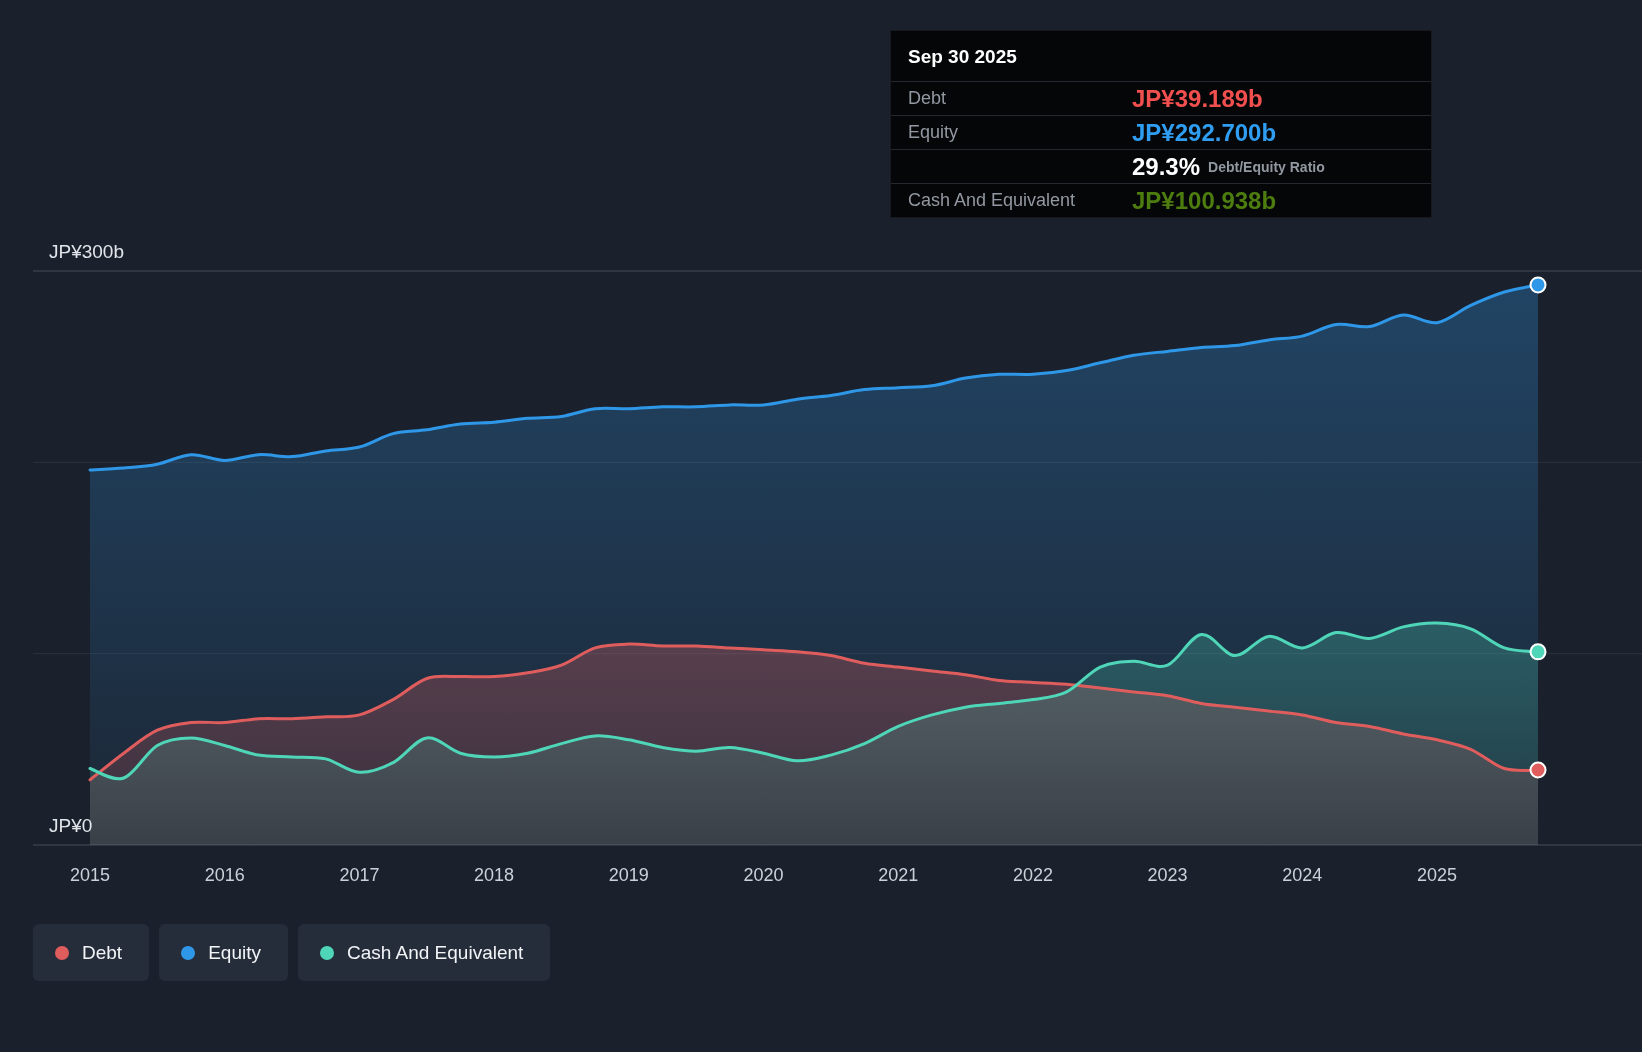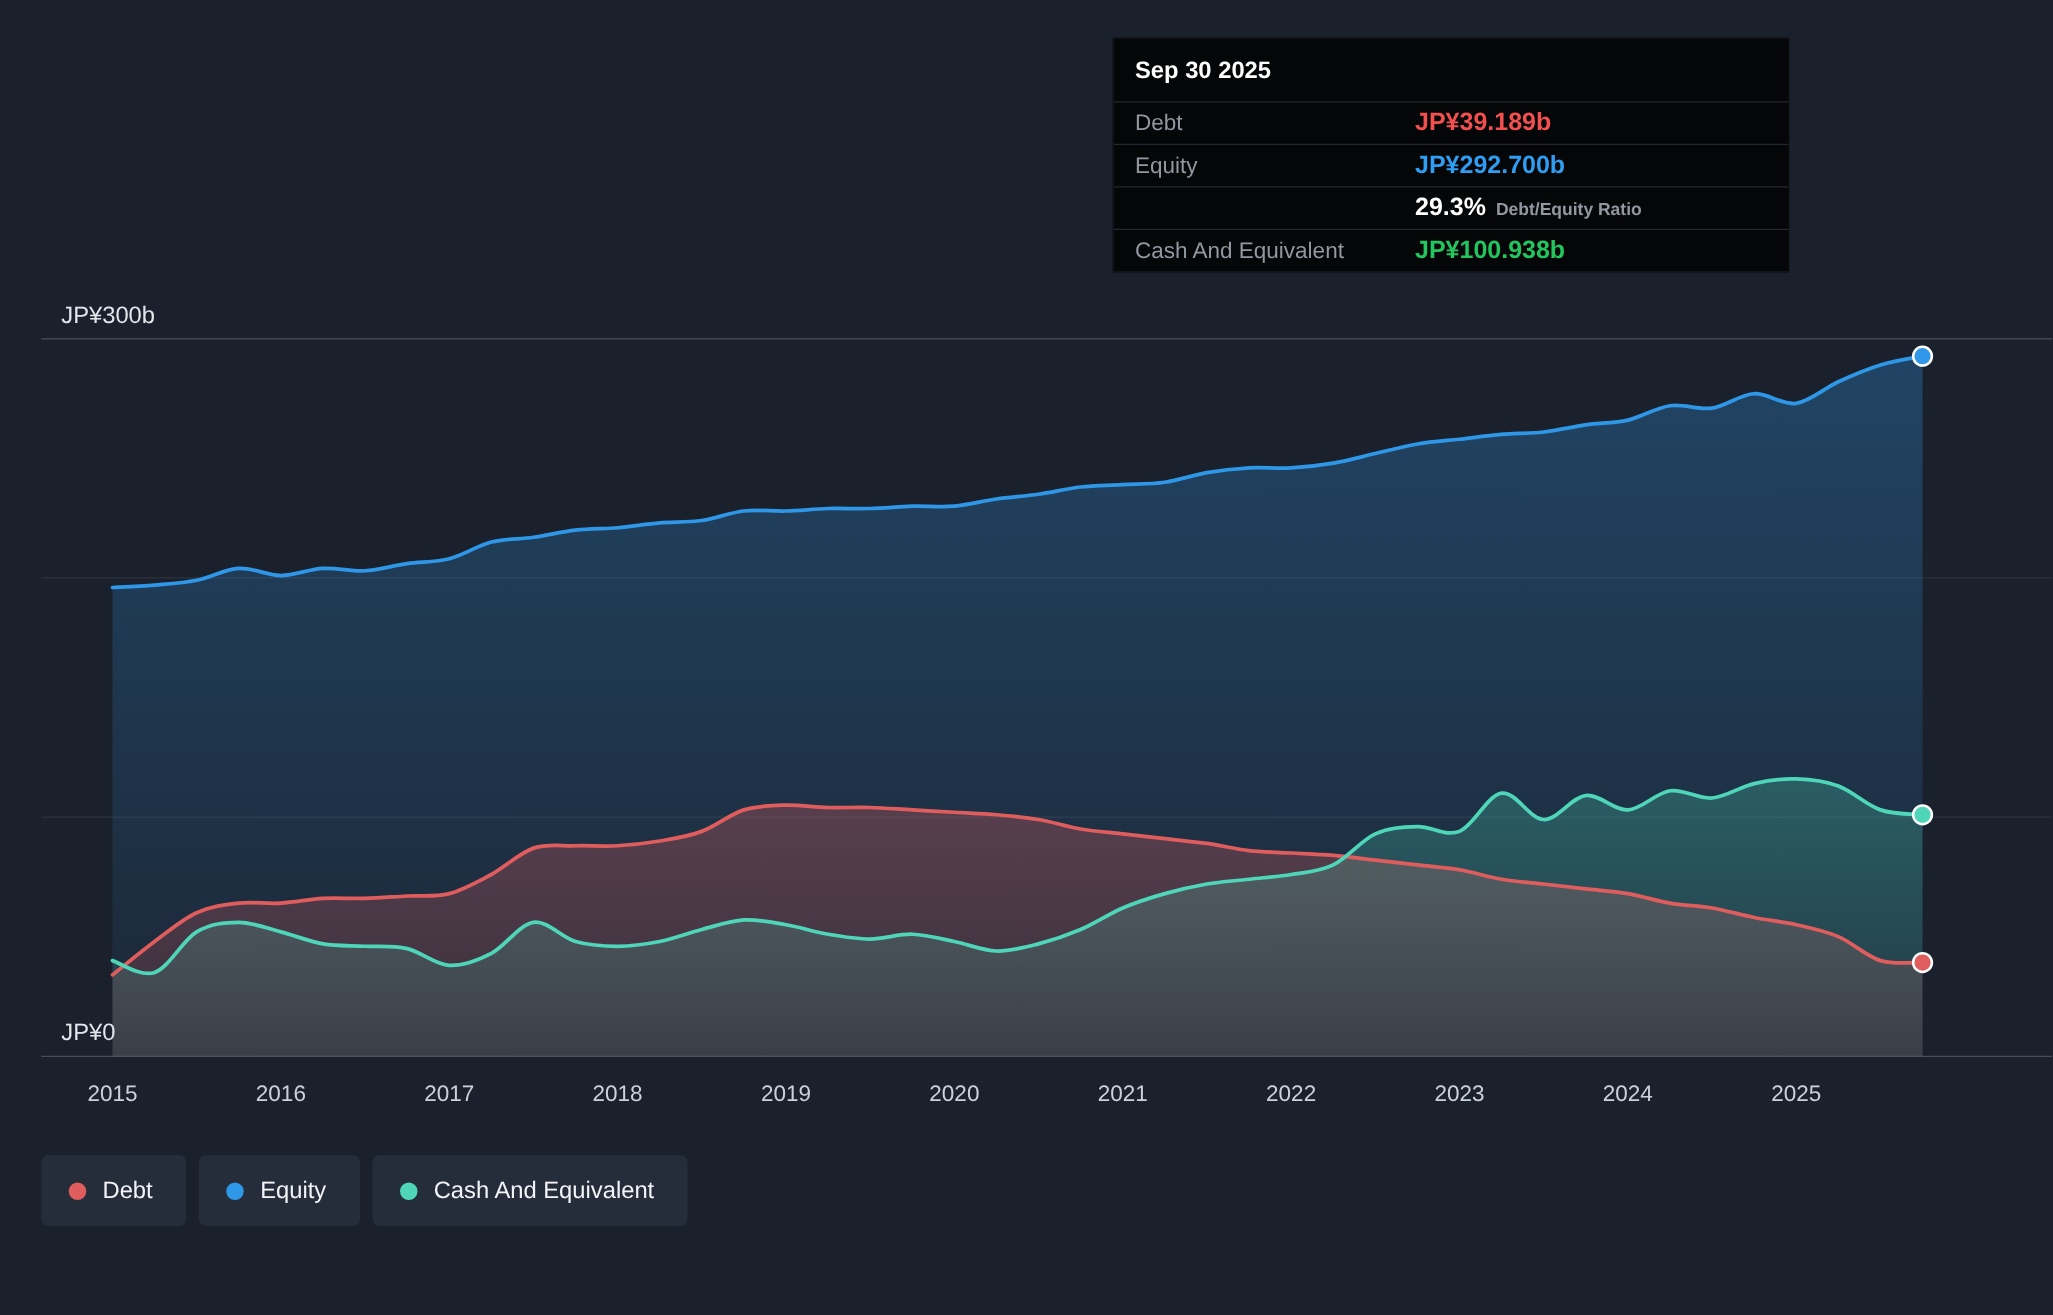--- a/index.html
+++ b/index.html
@@ -10,21 +10,21 @@
   }
   #chart-svg{position:absolute;left:0;top:0;}
   
   .tooltip{
     position:absolute;left:890px;top:30px;width:542px;box-sizing:border-box;
     background:#050607;border:1px solid #17191e;
   }
   .tooltip-title{font-size:19px;font-weight:bold;padding:15px 17px 13px;color:#ffffff;}
   .t-row{display:flex;align-items:center;height:33px;border-top:1px solid #24272d;padding:0 17px;}
   .t-label{width:224px;flex:0 0 224px;color:#9298a1;font-size:18px;}
-  .t-value{font-size:20px;font-weight:bold;color:#ffffff;}
+  .t-value{font-size:24px;font-weight:bold;color:#ffffff;}
   .t-suffix{color:#9298a1;font-size:14px;font-weight:bold;margin-left:8px;}
   
   .legend{position:absolute;left:33px;top:924px;display:flex;gap:10px;}
   .legend-item{
     display:flex;align-items:center;gap:13px;height:57px;
     background:#262d3a;border-radius:6px;padding:0 27px 0 22px;
     font-size:19px;color:#f2f4f7;cursor:pointer;
   }
   .legend-dot{width:14px;height:14px;border-radius:50%;flex:0 0 14px;}
 </style>
@@ -85,21 +85,21 @@
         <span class="t-label">Equity</span>
         <span class="t-value" style="color: rgb(47, 157, 242);">JP¥292.700b</span>
       </div>
       <div class="t-row">
         <span class="t-label"></span>
         <span class="t-value" style="color: rgb(255, 255, 255);">29.3%</span>
         <span class="t-suffix">Debt/Equity Ratio</span>
       </div>
       <div class="t-row">
         <span class="t-label">Cash And Equivalent</span>
-        <span class="t-value" style="color: #22c55e;">JP¥100.938b</span>
+        <span class="t-value" style="color: #4d7c0f;">JP¥100.938b</span>
       </div>
     </div>
 </div>
 
 <div class="legend" id="legend">
     <div class="legend-item">
       <span class="legend-dot" style="background: rgb(224, 93, 93);"></span>
       <span>Debt</span>
     </div>
     <div class="legend-item">

